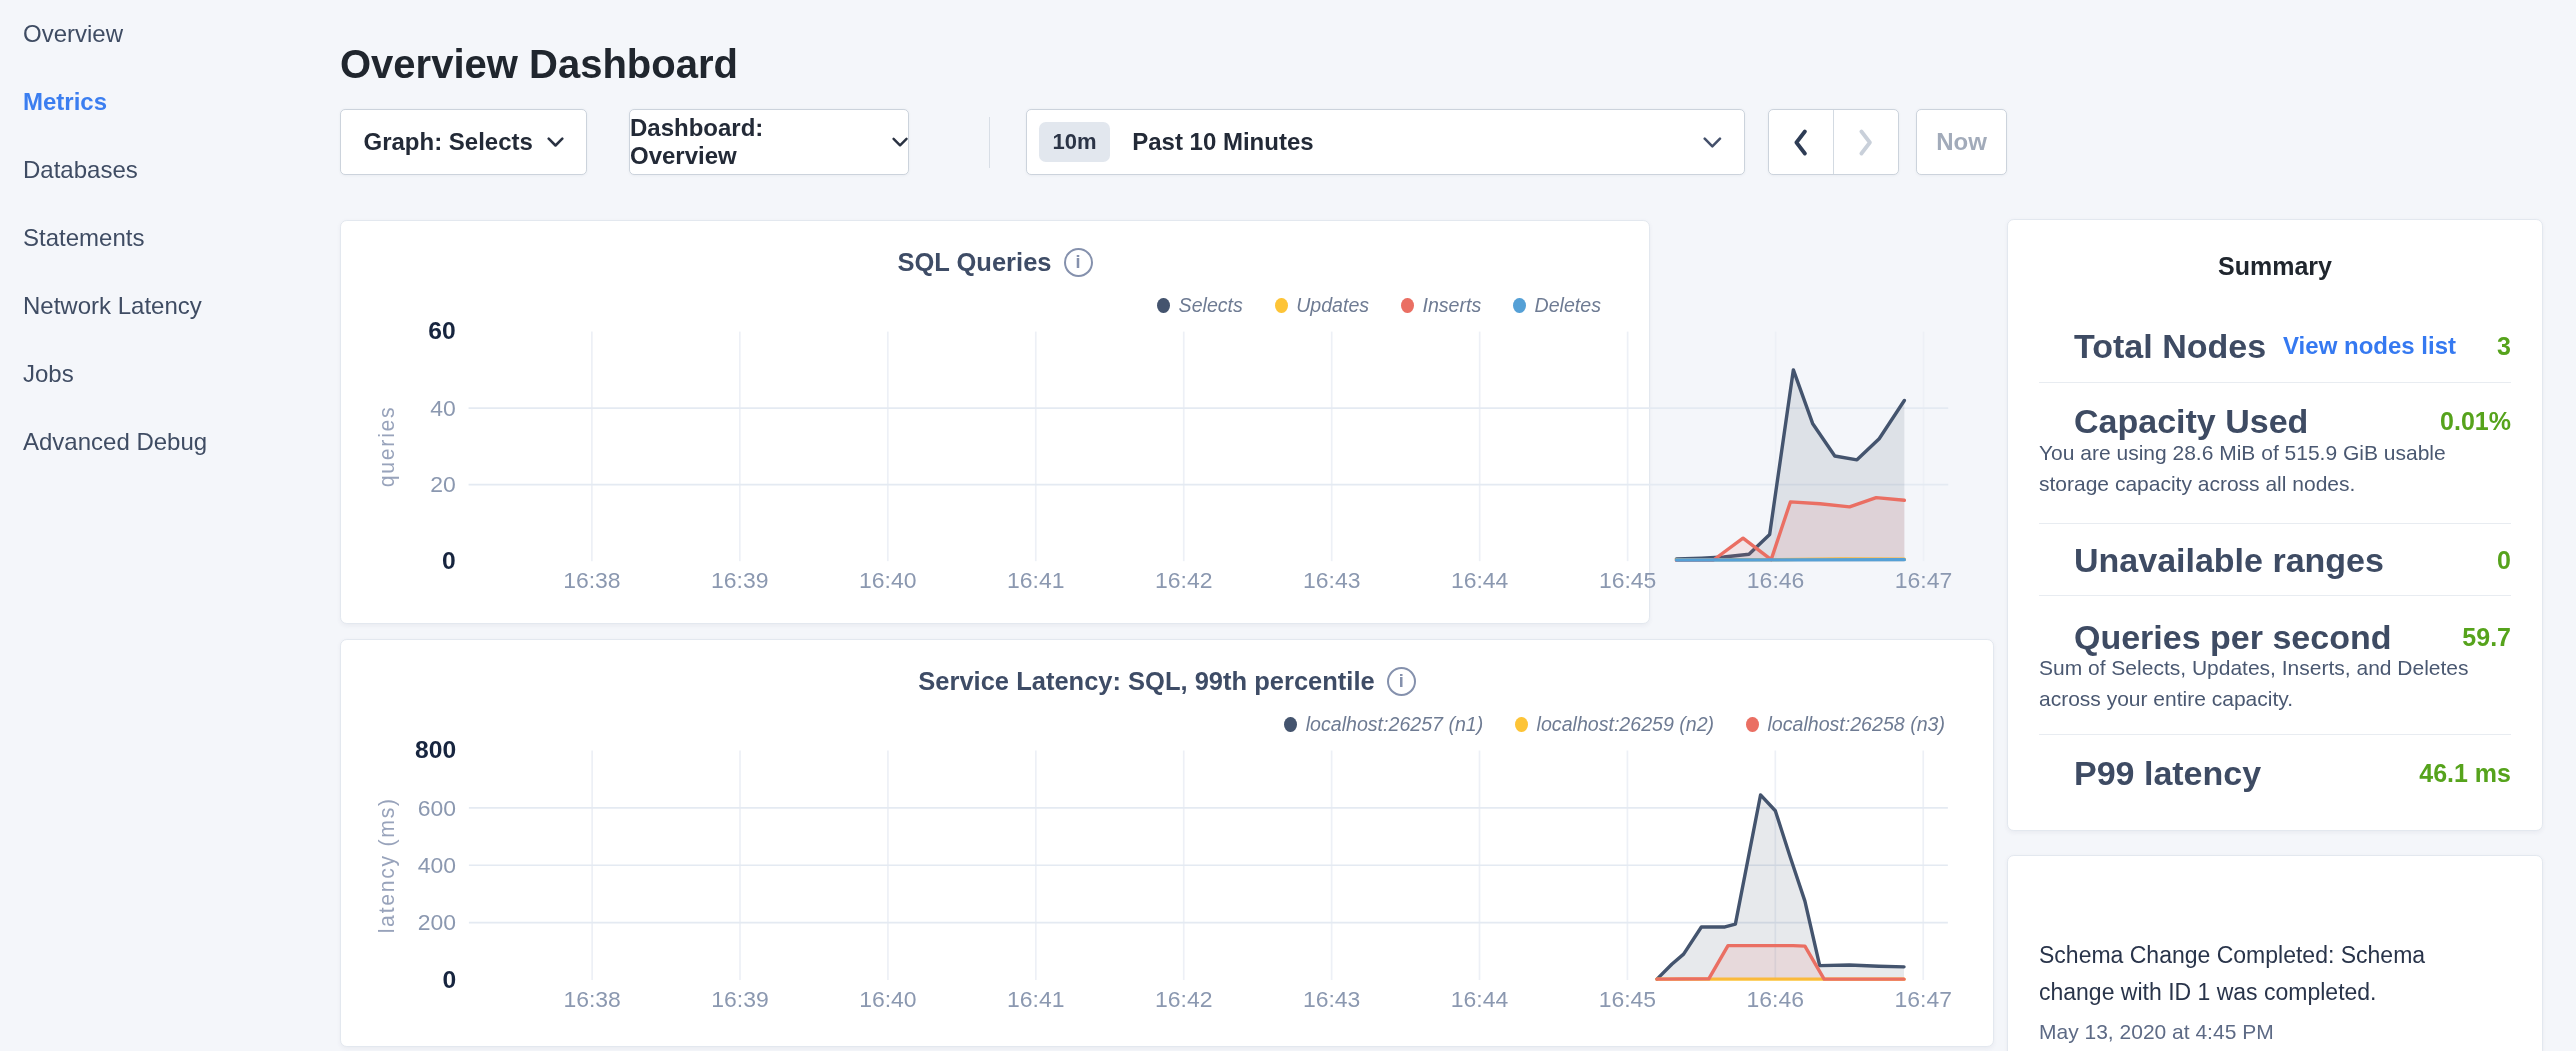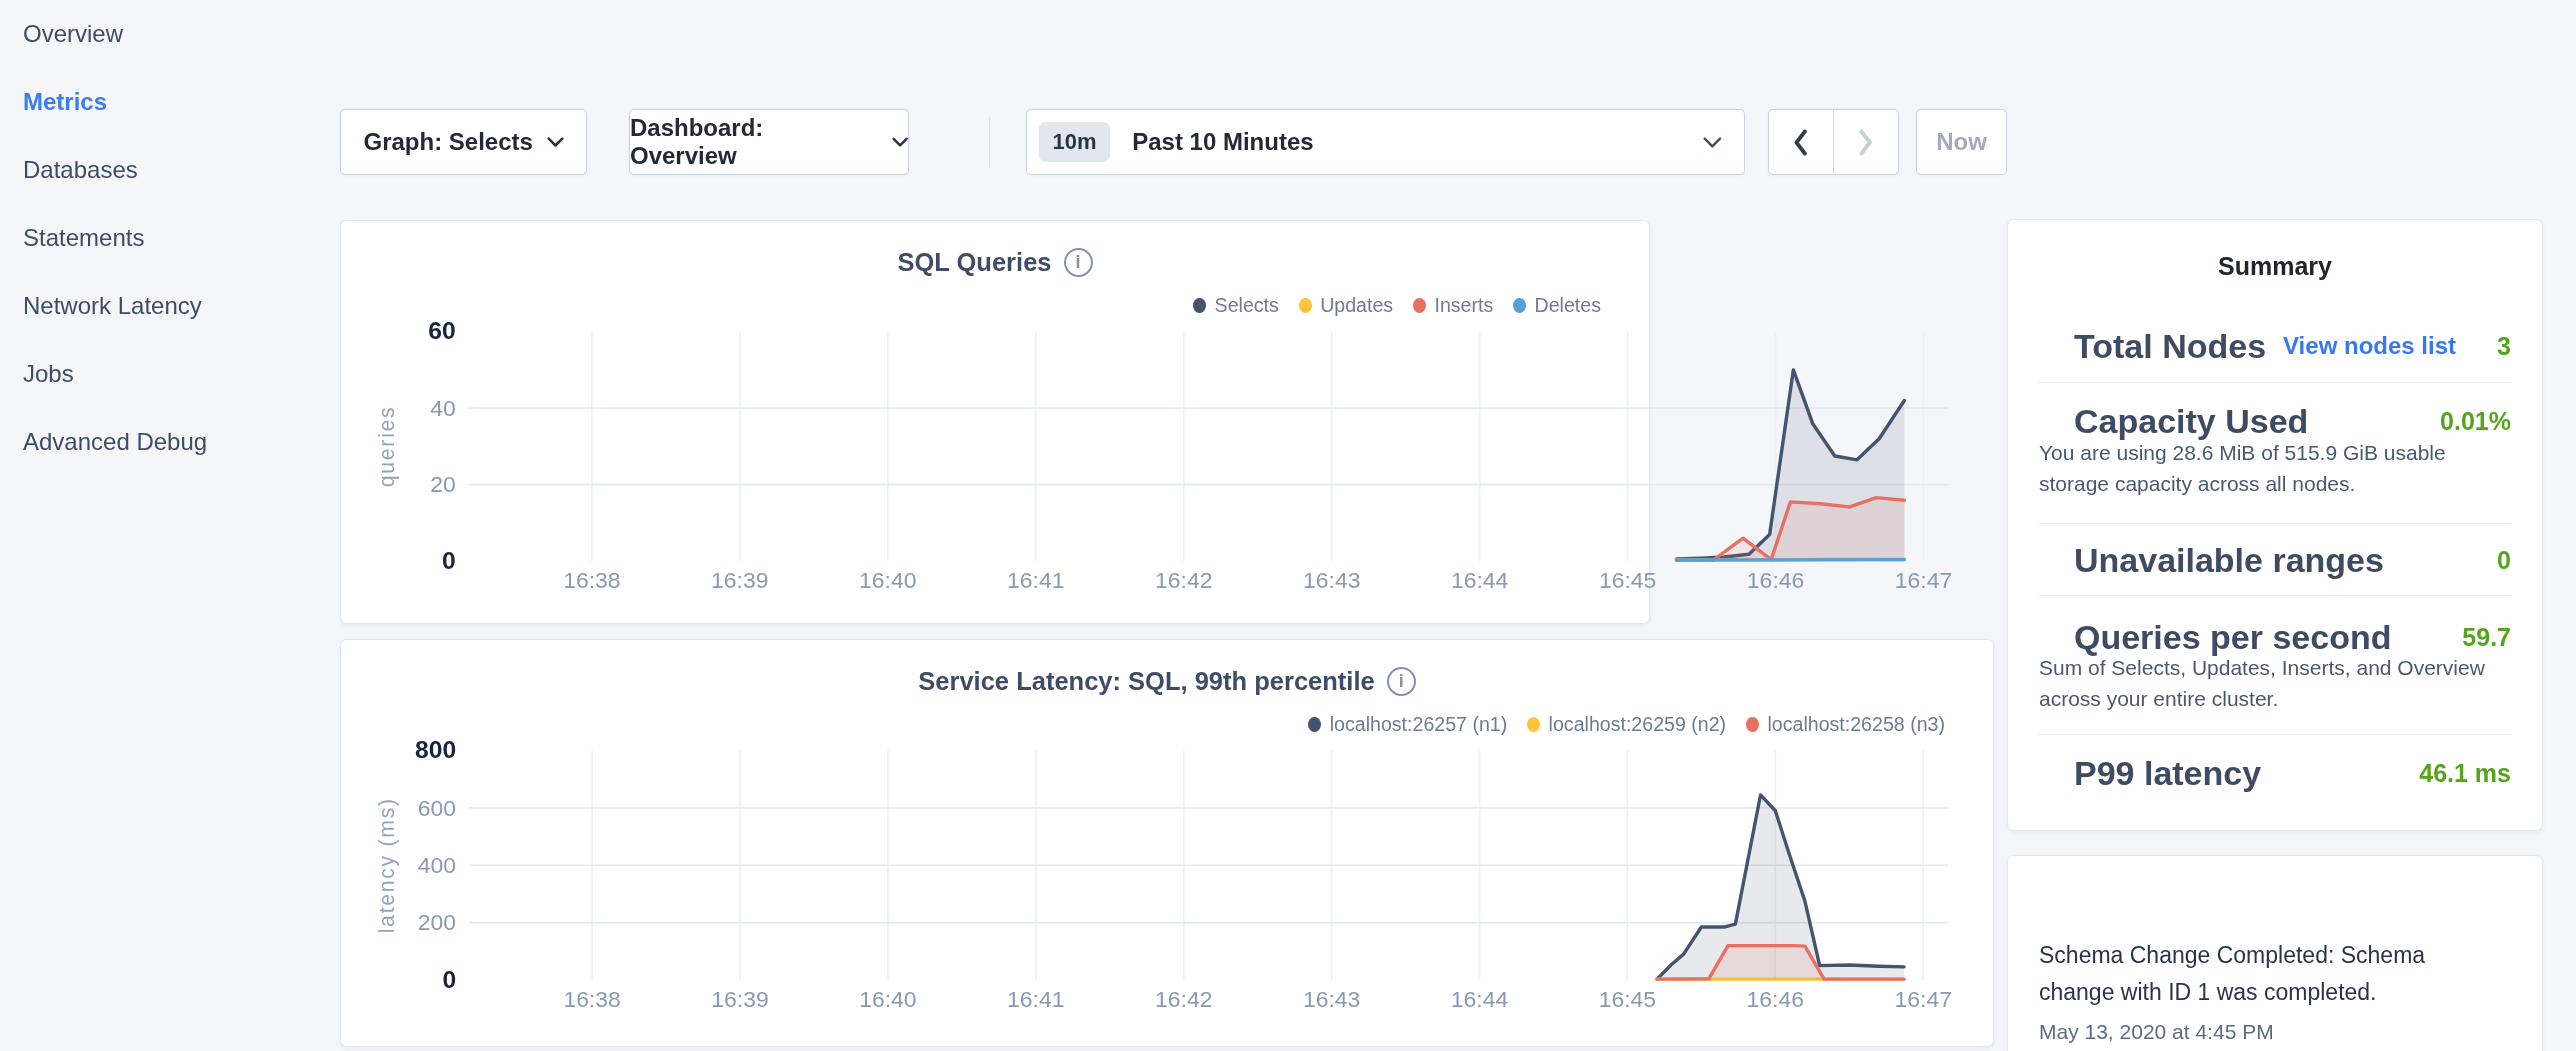--- a/index.html
+++ b/index.html
@@ -34,21 +34,21 @@
         box-shadow:0 1.7px 4.3px rgba(60,75,100,.06);}
   .chart-card-1{left:340px;top:220px;width:1310px;height:404px;}
   .chart-card-2{left:340px;top:639px;width:1654px;height:408px;}
   .summary-card{left:2007px;top:219px;width:536px;height:612px;}
   .events-card{left:2007px;top:855px;width:536px;height:230px;}
 
   .chart-title{position:absolute;top:27px;left:0;width:100%;display:flex;justify-content:center;
                align-items:center;gap:12px;font-size:25.5px;font-weight:700;color:#3e4c66;}
   .info-icon{width:29px;height:29px;border:2.1px solid #8591ad;border-radius:50%;display:inline-flex;
              align-items:center;justify-content:center;font-size:18px;font-weight:700;color:#8591ad;font-style:normal;}
-  .legend{position:absolute;top:73px;right:48px;display:flex;gap:20px;}
+  .legend{position:absolute;top:73px;right:48px;display:flex;gap:32px;font-style:italic;}
   .lg-item{display:flex;align-items:center;gap:8.5px;font-size:19.6px;color:#6e7b93;}
   .lg-dot{width:12.8px;height:15.3px;border-radius:50%;display:inline-block;}
   svg.plot{position:absolute;left:0;top:0;}
 
   
   .panel-title{position:absolute;top:32px;left:0;width:100%;text-align:center;font-size:25px;font-weight:700;color:#20262e;}
   .srow{position:absolute;left:31px;right:31px;display:flex;align-items:center;height:48px;}
   .srow .lbl{font-size:34px;font-weight:700;color:#3e4b63;margin-left:35px;}
   .srow .lnk{font-size:24px;font-weight:700;color:#3579f1;margin-left:17px;cursor:pointer;}
   .srow .val{margin-left:auto;font-size:25px;font-weight:700;color:#56a31c;}
@@ -65,20 +65,21 @@
   <nav class="sidebar">
     <div class="nav-item">Overview</div>
     <div class="nav-item active">Metrics</div>
     <div class="nav-item">Databases</div>
     <div class="nav-item">Statements</div>
     <div class="nav-item">Network Latency</div>
     <div class="nav-item">Jobs</div>
     <div class="nav-item">Advanced Debug</div>
   </nav>
 
+  <h1 class="page-title">Overview Dashboard</h1>
 
   <div class="controls">
     <div class="btn dd1">
       <span class="dd-label">Graph: Selects</span>
       <svg width="17" height="10.2" viewBox="0 0 20 12">
           <path d="M2 2 L10 10 L18 2" fill="none" stroke="#2a3242" stroke-width="3" stroke-linecap="round" stroke-linejoin="round"></path>
         </svg>
     </div>
     <div class="btn dd2">
       <span class="dd-label">Dashboard: Overview</span>
@@ -251,21 +252,21 @@
     <div class="srow" style="top:316px">
       <span class="lbl">Unavailable ranges</span>
       <span class="val">0</span>
     </div>
     <div class="sdivider" style="top:375px"></div>
 
     <div class="srow" style="top:393px">
       <span class="lbl">Queries per second</span>
       <span class="val">59.7</span>
     </div>
-    <div class="sdesc" style="top:432px">Sum of Selects, Updates, Inserts, and Overview across your entire cluster.</div>
+    <div class="sdesc" style="top:432px">Sum of Selects, Updates, Inserts, and Deletes across your entire capacity.</div>
     <div class="sdivider" style="top:514px"></div>
 
     <div class="srow" style="top:529px">
       <span class="lbl">P99 latency</span>
       <span class="val">46.1 ms</span>
     </div>
   </aside>
 
   <aside class="card events-card">
     <div class="event-msg">Schema Change Completed: Schema change with ID 1 was completed.</div>

